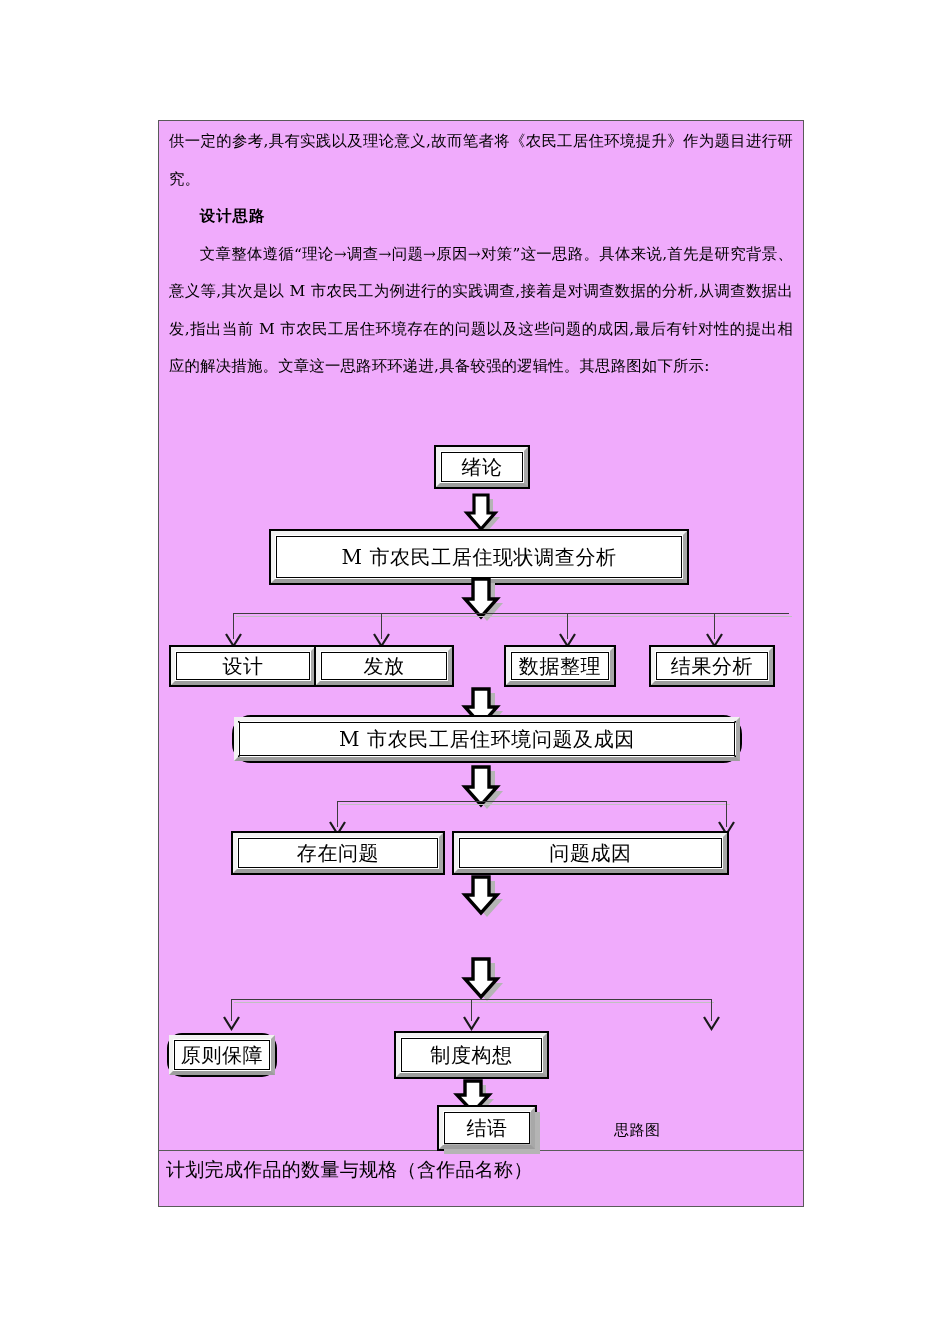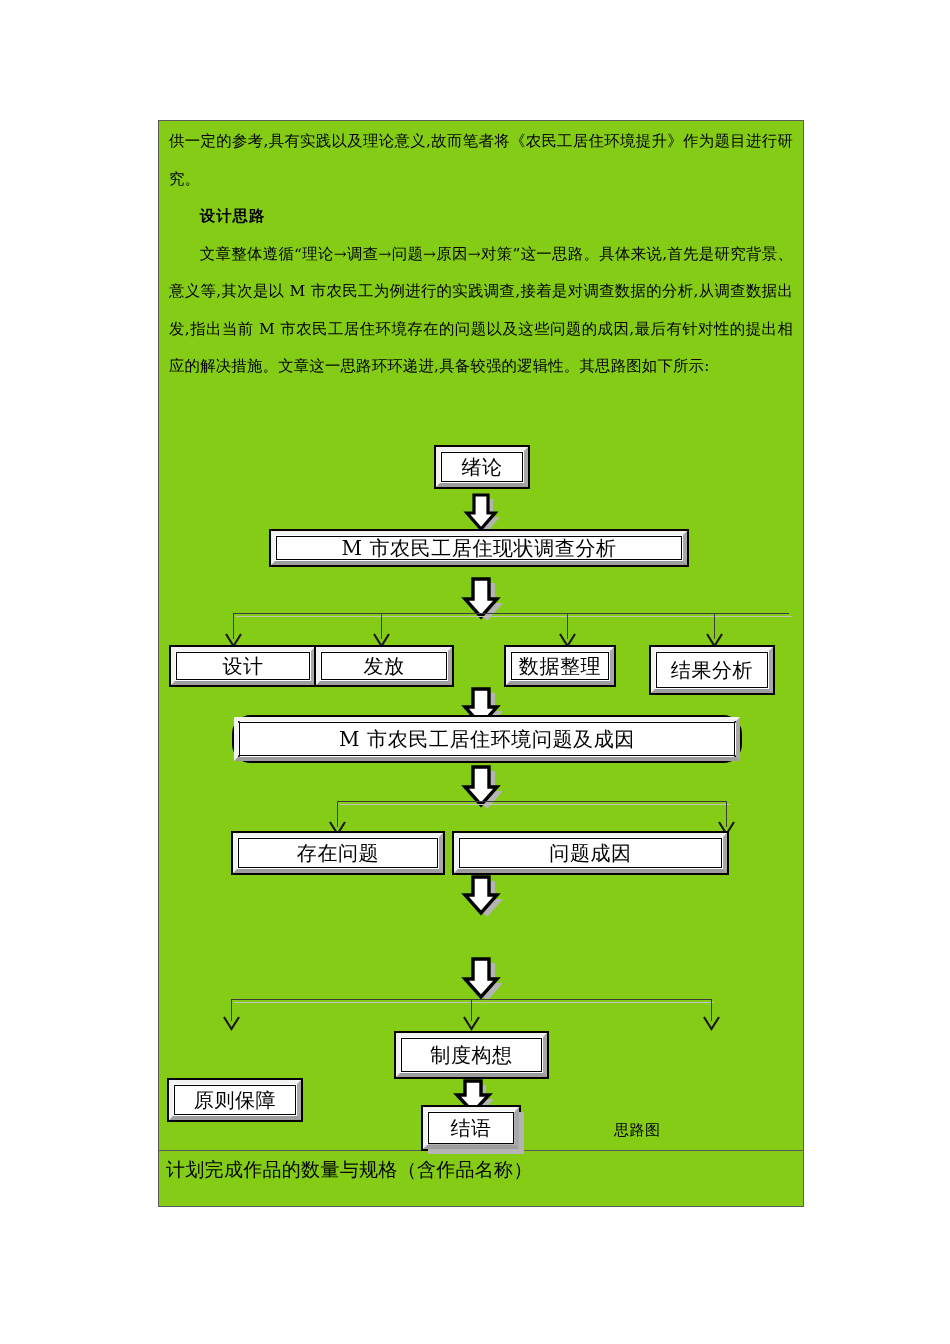--- a/index.html
+++ b/index.html
@@ -11,21 +11,21 @@
   }
 
   
   #page{position:absolute;left:0;top:0;width:950px;height:1344px;overflow:hidden;}
 
   .tbl{
     position:absolute;left:158px;top:120px;
     width:646px;height:1087px;
     border:1px solid #5a5a5a;
     box-sizing:border-box;
-    background:#84cc16;
+    background:#f0abfc;
   }
   .tbl-cell-top{
     position:absolute;left:0;top:0;width:100%;height:1030px;
     box-sizing:border-box;
     border-bottom:1px solid #5a5a5a;
   }
 
   
   .prose{
     position:absolute;left:10px;right:10px;top:2px;
@@ -133,21 +133,21 @@
           <span class="lbl">绪论</span>
         </div>
 
         <div class="barrow" style="left:305px;top:370px;">
           <svg width="36" height="42" viewBox="0 0 36 42">
             <path d="M10 4 L10 22 L3 22 L17 38 L31 22 L24 22 L24 4 Z" fill="#b4b4b4" transform="translate(5,4)"></path>
             <path d="M10 4 L10 22 L3 22 L17 38 L31 22 L24 22 L24 4 Z" fill="#ffffff" stroke="#000" stroke-width="3.2" stroke-linejoin="miter"></path>
           </svg>
         </div>
 
-        <div class="node" style="left:110px;top:408px;width:420px;height:38px;">
+        <div class="node" style="left:110px;top:408px;width:420px;height:56px;">
           <div class="node-inner"></div>
           <span class="lbl">M 市农民工居住现状调查分析</span>
         </div>
 
         <div class="barrow" style="left:303px;top:456px;">
           <svg width="40" height="46" viewBox="0 0 40 46">
             <path d="M11 2 L11 22 L3 22 L19 40 L35 22 L27 22 L27 2 Z" fill="#b4b4b4" transform="translate(6,4)"></path>
             <path d="M11 2 L11 22 L3 22 L19 40 L35 22 L27 22 L27 2 Z" fill="#ffffff" stroke="#000" stroke-width="3.4" stroke-linejoin="miter"></path>
           </svg>
         </div>
@@ -186,21 +186,21 @@
           <span class="lbl">设计</span>
         </div>
         <div class="node" style="left:155px;top:524px;width:140px;height:42px;">
           <div class="node-inner"></div>
           <span class="lbl">发放</span>
         </div>
         <div class="node" style="left:345px;top:524px;width:112px;height:42px;">
           <div class="node-inner"></div>
           <span class="lbl">数据整理</span>
         </div>
-        <div class="node" style="left:490px;top:524px;width:126px;height:50px;">
+        <div class="node" style="left:490px;top:524px;width:126px;height:42px;">
           <div class="node-inner"></div>
           <span class="lbl">结果分析</span>
         </div>
 
         <div class="barrow" style="left:303px;top:566px;">
           <svg width="40" height="44" viewBox="0 0 40 44">
             <path d="M11 2 L11 20 L3 20 L19 38 L35 20 L27 20 L27 2 Z" fill="#b4b4b4" transform="translate(6,4)"></path>
             <path d="M11 2 L11 20 L3 20 L19 38 L35 20 L27 20 L27 2 Z" fill="#ffffff" stroke="#000" stroke-width="3.4" stroke-linejoin="miter"></path>
           </svg>
         </div>
@@ -272,39 +272,39 @@
           <svg width="17" height="16" viewBox="0 0 17 16">
               <path d="M1 1 L8.5 13 L16 1" fill="none" stroke="#1a1a1a" stroke-width="2.2"></path>
             </svg>
         </div>
         <div class="tick" style="left:544px;top:895px;">
           <svg width="17" height="16" viewBox="0 0 17 16">
               <path d="M1 1 L8.5 13 L16 1" fill="none" stroke="#1a1a1a" stroke-width="2.2"></path>
             </svg>
         </div>
 
-        <div class="node" style="left:8px;top:957px;width:136px;height:44px;">
+        <div class="node" style="left:8px;top:912px;width:110px;height:44px;border-radius:15px;">
           <div class="node-inner"></div>
           <span class="lbl">原则保障</span>
         </div>
         <div class="node" style="left:235px;top:910px;width:155px;height:48px;text-align:center;">
           <div class="node-inner"></div>
           <span class="lbl">制度构想</span>
         </div>
 
         <div class="barrow" style="left:295px;top:958px;">
           <svg width="38" height="38" viewBox="0 0 38 38">
             <path d="M11 2 L11 16 L3 16 L19 33 L35 16 L27 16 L27 2 Z" fill="#b4b4b4" transform="translate(5,4)"></path>
             <path d="M11 2 L11 16 L3 16 L19 33 L35 16 L27 16 L27 2 Z" fill="#ffffff" stroke="#000" stroke-width="3.4" stroke-linejoin="miter"></path>
           </svg>
         </div>
 
         <span class="caption" style="left:455px;top:1000px;">思路图</span>
 
-        <div class="node" style="left:262px;top:984px;width:100px;height:46px;z-index:5;">
+        <div class="node" style="left:278px;top:984px;width:100px;height:46px;z-index:5;">
           <div class="node-inner"></div>
           <span class="lbl">结语</span>
         </div>
 
       </div>
     </div>
 
     <div class="cell-bottom">
       <span class="txt">计划完成作品的数量与规格（含作品名称）</span>
     </div>

